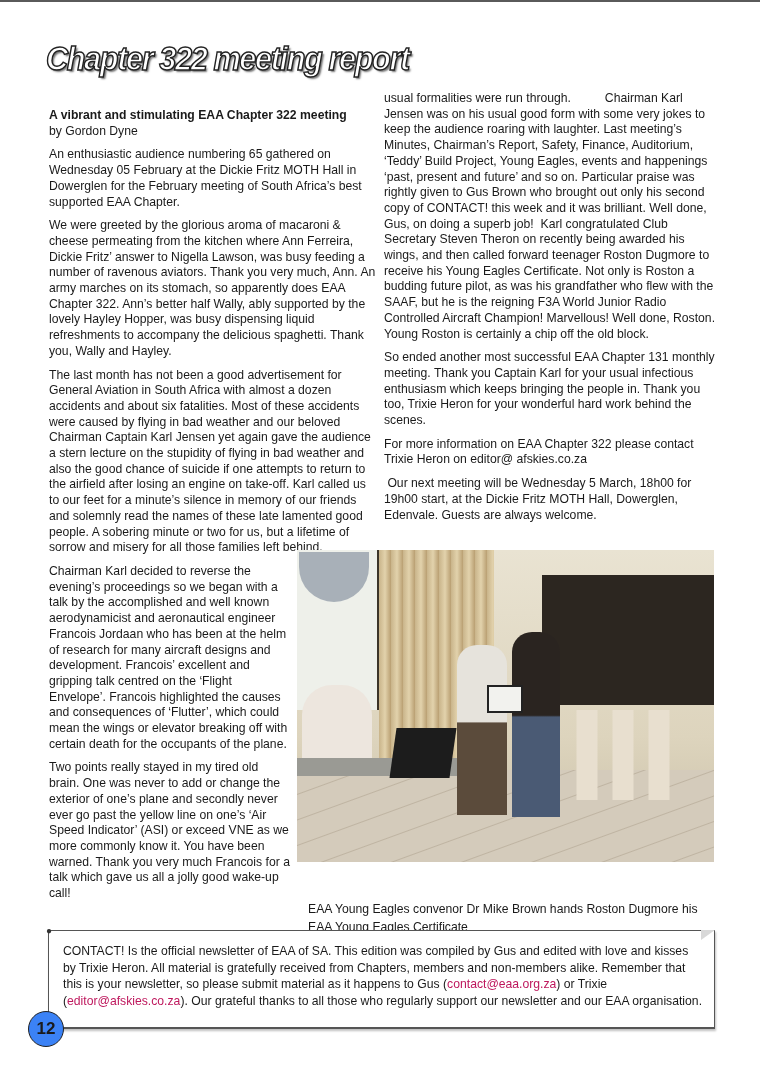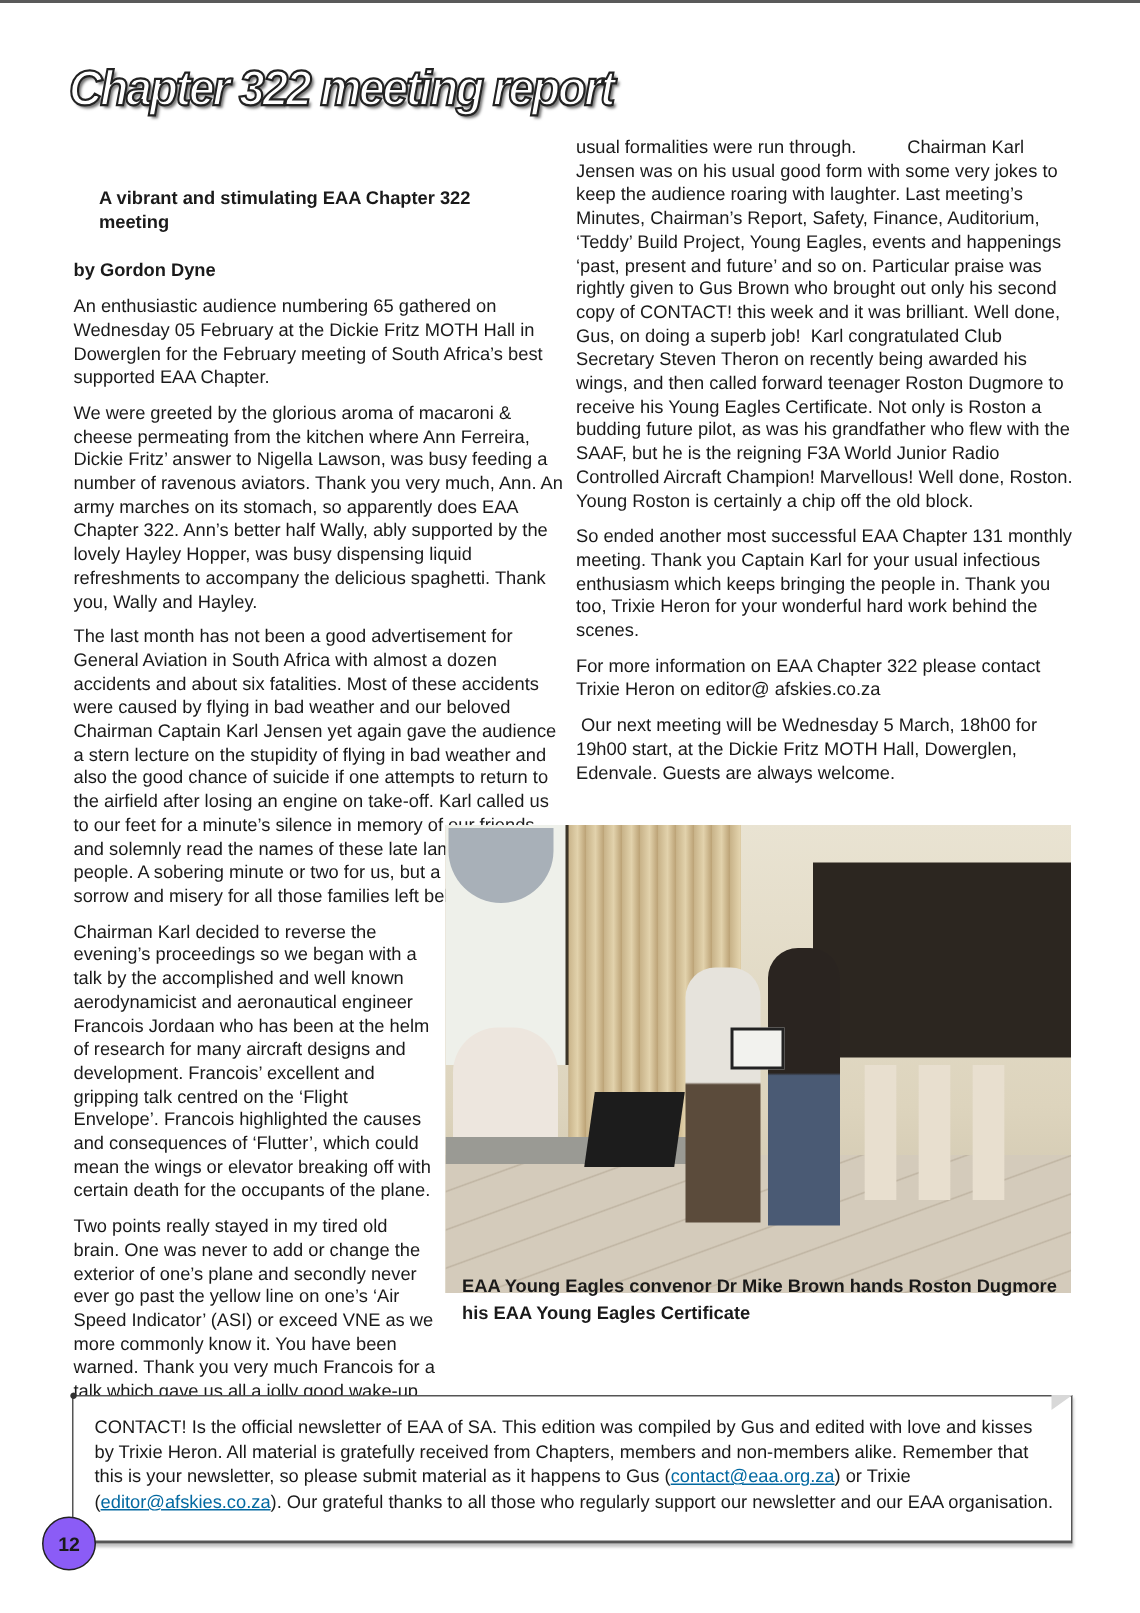--- a/index.html
+++ b/index.html
@@ -15,21 +15,21 @@
     color: #ffffff;
     -webkit-text-stroke: 1.5px #222;
     text-shadow: 2px 2px 2px rgba(0,0,0,0.55);
     white-space: nowrap;
   }
   .col { position: absolute; font-size: 12.2px; line-height: 15.7px; }
   .col p { margin: 0 0 8px 0; }
   .col-left { left: 49px; top: 108px; width: 330px; }
   .col-right { left: 384px; top: 91px; width: 332px; }
   .headline { font-weight: bold; }
-  .byline { margin-bottom: 8px !important; font-weight: bold; }
+  .byline { margin-bottom: 8px !important; }
   .narrow { width: 243px; }
   .photo {
     position: absolute; left: 297px; top: 550px; width: 417px; height: 312px;
     background: #d9cfb9; overflow: hidden;
   }
   .photo .wall { position: absolute; left: 0; top: 0; width: 100%; height: 100%;
     background: linear-gradient(180deg, #e9e3d2 0%, #ddd4bd 60%, #c8bea6 100%); }
   .photo .screen { position: absolute; left: 0; top: 0; width: 80px; height: 160px; background: #eef0ea; border-right: 3px solid #3b3428; }
   .photo .logo { position: absolute; left: 2px; top: 2px; width: 70px; height: 50px; border-radius: 0 0 40px 40px; background: #a8b0b8; }
   .photo .curtain { position: absolute; left: 82px; top: 0; width: 115px; height: 240px;
@@ -38,46 +38,46 @@
   .photo .floor { position: absolute; left: 0; top: 220px; width: 100%; height: 92px;
     background: repeating-linear-gradient(160deg, #d4cbbb 0px, #d4cbbb 22px, #bfb4a2 23px, #d4cbbb 24px); }
   .photo .table { position: absolute; left: 0; top: 208px; width: 195px; height: 18px; background: #9a9a94; }
   .photo .laptop { position: absolute; left: 96px; top: 178px; width: 60px; height: 50px; background: #1c1c1c; transform: skewX(-8deg); }
   .photo .person1 { position: absolute; left: 5px; top: 135px; width: 70px; height: 90px; background: #ede6de; border-radius: 30px 30px 0 0; }
   .photo .person2 { position: absolute; left: 160px; top: 95px; width: 50px; height: 170px; background: linear-gradient(180deg, #e6e3dc 0%, #e6e3dc 45%, #5b4b3b 46%); border-radius: 20px 20px 0 0; }
   .photo .person3 { position: absolute; left: 215px; top: 82px; width: 48px; height: 185px; background: linear-gradient(180deg, #2a2420 0%, #2a2420 45%, #4a5a74 46%); border-radius: 20px 20px 0 0; }
   .photo .cert { position: absolute; left: 190px; top: 135px; width: 32px; height: 24px; background: #f2f2ee; border: 2px solid #222; }
   .photo .chairs { position: absolute; left: 265px; top: 160px; width: 120px; height: 90px;
     background: repeating-linear-gradient(90deg, transparent 0px, transparent 14px, #e8dfcf 15px, #e8dfcf 35px, transparent 36px); }
-  .caption { position: absolute; left: 308px; top: 848px; width: 410px; font-size: 12.2px; line-height: 18px; font-weight: bold; }
+  .caption { position: absolute; left: 308px; top: 900px; width: 410px; font-size: 12.2px; line-height: 18px; }
   .footer-box {
     position: absolute; left: 48px; top: 930px; width: 665px; height: 96px;
     border: 1px solid #555; border-bottom: 2px solid #555; box-shadow: 1px 2px 2px rgba(0,0,0,0.25);
     background: #fff;
   }
   .footer-box .corner { position: absolute; right: -1px; top: -1px; width: 0; height: 0;
     border-left: 14px solid #d8d8d8; border-bottom: 10px solid transparent; }
   .footer-box .pin { position: absolute; left: -3px; top: -6px; font-size: 10px; color: #333; }
   .footer-text { position: absolute; left: 14px; top: 12px; width: 640px; font-size: 12.2px; line-height: 16.5px; }
-  .footer-text a { color: #0369a1; text-decoration: underline; }
+  .footer-text a { color: #be185d; }
   .page-num {
     position: absolute; left: 28px; top: 1011px; width: 34px; height: 34px; border: 1.5px solid #222;
-    border-radius: 50%; background: #8b5cf6; font-weight: bold; font-size: 13px; display: flex;
+    border-radius: 50%; background: #3b82f6; font-weight: bold; font-size: 17px; display: flex;
     align-items: center; justify-content: center;
   }
 </style>
 </head>
 <body>
 
 <div class="top-rule"></div>
 
 <div class="title">Chapter 322 meeting report</div>
 
 <div class="col col-left">
-  <p class="headline" style="margin:17px">A vibrant and stimulating EAA Chapter 322 meeting</p>
+  <p class="headline" style="margin:0">A vibrant and stimulating EAA Chapter 322 meeting</p>
   <p class="byline">by Gordon Dyne</p>
   <p>An enthusiastic audience numbering 65 gathered on Wednesday 05 February at the Dickie Fritz MOTH Hall in Dowerglen for the February meeting of South Africa’s best supported EAA Chapter.</p>
   <p>We were greeted by the glorious aroma of macaroni &amp; cheese permeating from the kitchen where Ann Ferreira, Dickie Fritz’ answer to Nigella Lawson, was busy feeding a number of ravenous aviators. Thank you very much, Ann. An army marches on its stomach, so apparently does EAA Chapter 322. Ann’s better half Wally, ably supported by the lovely Hayley Hopper, was busy dispensing liquid refreshments to accompany the delicious spaghetti. Thank you, Wally and Hayley.</p>
   <p>The last month has not been a good advertisement for General Aviation in South Africa with almost a dozen accidents and about six fatalities. Most of these accidents were caused by flying in bad weather and our beloved Chairman Captain Karl Jensen yet again gave the audience a stern lecture on the stupidity of flying in bad weather and also the good chance of suicide if one attempts to return to the airfield after losing an engine on take-off.  Karl called us to our feet for a minute’s silence in memory of our friends and solemnly read the names of these late lamented good people. A sobering minute or two for us, but a lifetime of sorrow and misery for all those families left behind.</p>
   <p class="narrow">Chairman Karl decided to reverse the evening’s proceedings so we began with a talk by the accomplished and well known aerodynamicist and aeronautical engineer Francois Jordaan who has been at the helm of research for many aircraft designs and development. Francois’ excellent and gripping talk centred on the ‘Flight Envelope’. Francois highlighted the causes and consequences of ‘Flutter’, which could mean the wings or elevator breaking off with certain death for the occupants of the plane.</p>
   <p class="narrow">Two points really stayed in my tired old brain. One was never to add or change the exterior of one’s plane and secondly never ever go past the yellow line on one’s ‘Air Speed Indicator’ (ASI) or exceed VNE as we more commonly know it. You have been warned. Thank you very much Francois for a talk which gave us all a jolly good wake-up call!</p>
 </div>
 
 <div class="col col-right">
   <p style="white-space: pre-wrap">usual formalities were run through.          Chairman Karl Jensen was on his usual good form with some very jokes to keep the audience roaring with laughter. Last meeting’s Minutes, Chairman’s Report, Safety, Finance, Auditorium, ‘Teddy’ Build Project, Young Eagles, events and happenings ‘past, present and future’ and so on. Particular praise was rightly given to Gus Brown who brought out only his second copy of CONTACT! this week and it was brilliant. Well done, Gus, on doing a superb job!  Karl congratulated Club Secretary Steven Theron on recently being awarded his wings, and then called forward teenager Roston Dugmore to receive his Young Eagles Certificate. Not only is Roston a budding future pilot, as was his grandfather who flew with the SAAF, but he is the reigning F3A World Junior Radio Controlled Aircraft Champion! Marvellous! Well done, Roston. Young Roston is certainly a chip off the old block.</p>

